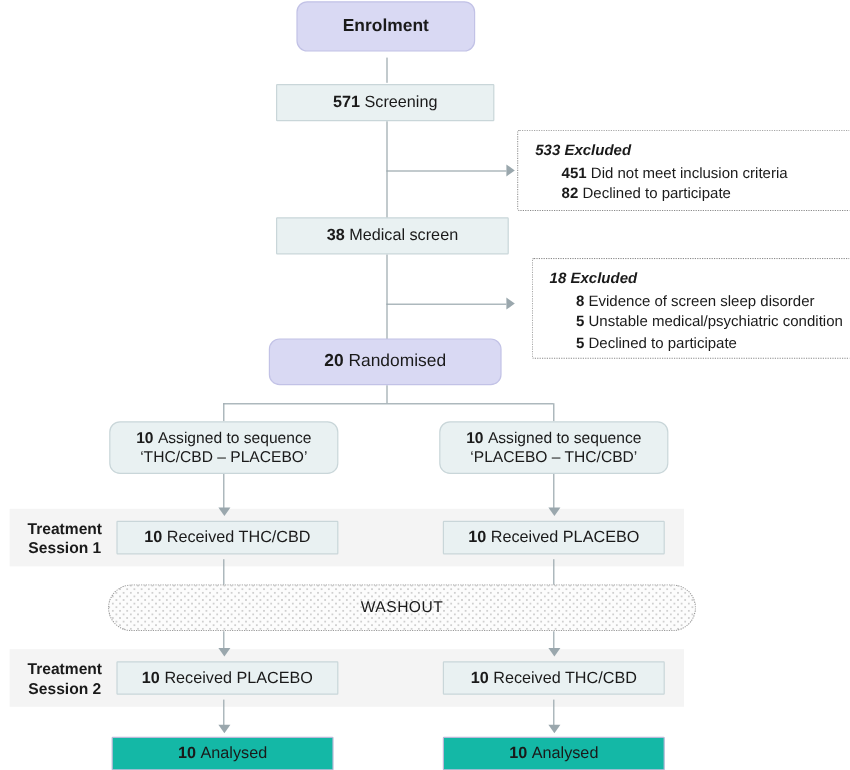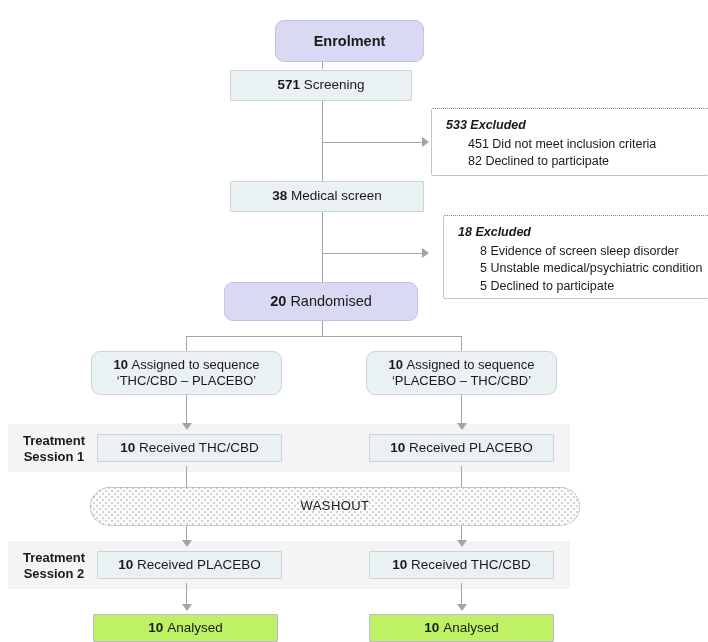--- a/index.html
+++ b/index.html
@@ -39,21 +39,21 @@
   .node--lavender-round {
     background: #d9d9f3;
     border: 1px solid #c2c2e6;
     border-radius: 9px;
     font-size: 14.5px;
     font-weight: bold;
   }
 
   
   .node--lavender-sq {
-    background: #bef264;
+    background: #14b8a6;
     border: 1px solid #b9b9d8;
     border-radius: 1px;
     font-size: 13.5px;
   }
 
   
   .node--pale-sq {
     background: #e9f1f2;
     border: 1px solid #c9d6d9;
     border-radius: 1px;
@@ -83,21 +83,21 @@
     font-weight: bold;
     margin-bottom: 2px;
     white-space: nowrap;
   }
   .excluded-head i { font-style: italic; }
   .excluded-item {
     margin-left: 22px;
     white-space: nowrap;
     line-height: 1.42;
   }
-  .excluded-item b { font-weight: normal; }
+  .excluded-item b { font-weight: bold; }
 
   
   .node--washout {
     border: 1.5px dotted #9a9a9a;
     border-radius: 26px;
     background-color: #fcfcfc;
     background-image:
       radial-gradient(#cfcfcf 0.7px, transparent 0.8px),
       radial-gradient(#cfcfcf 0.7px, transparent 0.8px);
     background-size: 6px 6px, 6px 6px;
@@ -182,21 +182,21 @@
   <div class="vline" style="left:186px; top:526px; height:18px;"></div>
   <div class="arrowhead arrowhead--down" style="left:182px; top:540px;"></div>
   <div class="vline" style="left:461px; top:526px; height:18px;"></div>
   <div class="arrowhead arrowhead--down" style="left:457px; top:540px;"></div>
 
   <div class="vline" style="left:186px; top:583px; height:25px;"></div>
   <div class="arrowhead arrowhead--down" style="left:182px; top:604px;"></div>
   <div class="vline" style="left:461px; top:583px; height:25px;"></div>
   <div class="arrowhead arrowhead--down" style="left:457px; top:604px;"></div>
 
-  <div class="node node--lavender-round" style="left:247px; top:20px; width:149px; height:42px;margin-left:28px;">
+  <div class="node node--lavender-round" style="left:247px; top:1px; width:149px; height:42px;">
     <span class="txt">Enrolment</span>
   </div>
 
   <div class="node node--pale-sq" style="left:230px; top:70px; width:182px; height:31px;">
     <span class="txt"><b>571</b>&nbsp;<span>Screening</span></span>
   </div>
 
   <div class="node node--pale-sq" style="left:230px; top:181px; width:194px; height:31px;">
     <span class="txt"><b>38</b>&nbsp;<span>Medical screen</span></span>
   </div>

